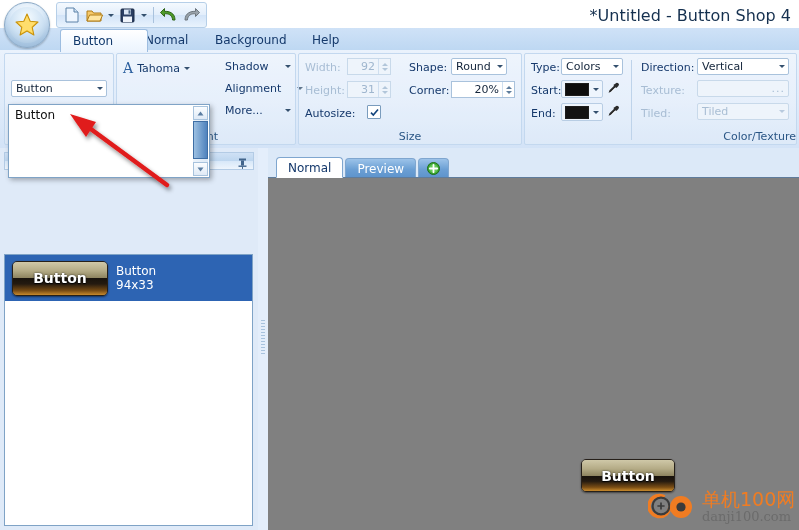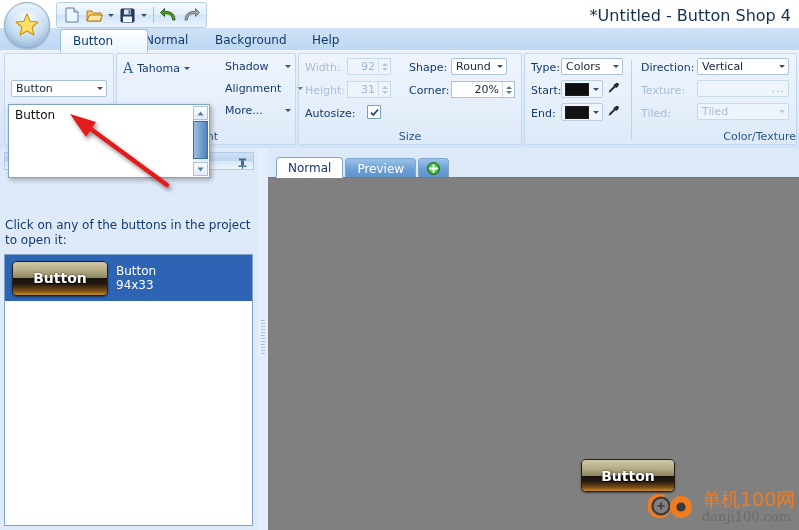--- a/index.html
+++ b/index.html
@@ -362,21 +362,20 @@
     <div class="lp-caption">
       <span class="pin">
         <svg width="9" height="11" viewBox="0 0 9 11">
           <rect x="1" y="0.5" width="7" height="2" fill="#42658c"></rect>
           <rect x="3" y="2.5" width="3" height="5" fill="#42658c"></rect>
           <rect x="0.5" y="7.5" width="8" height="1.4" fill="#42658c"></rect>
           <rect x="4" y="8.9" width="1" height="2" fill="#42658c"></rect>
         </svg>
       </span>
     </div>
-    <div class="lp-instr">Click on any of the buttons in the project to open it:</div>
     <div class="lp-list">
       <div class="lp-row sel">
         <div class="btnchip" style="width:94px;height:33px;">
           <div class="g1"></div>
           <div class="g2"></div>
           <div class="lbl" style="font-size:14px;">Button</div>
         </div>
         <div>
           <div class="lp-row-text">Button</div>
           <div class="lp-row-text">94x33</div>

